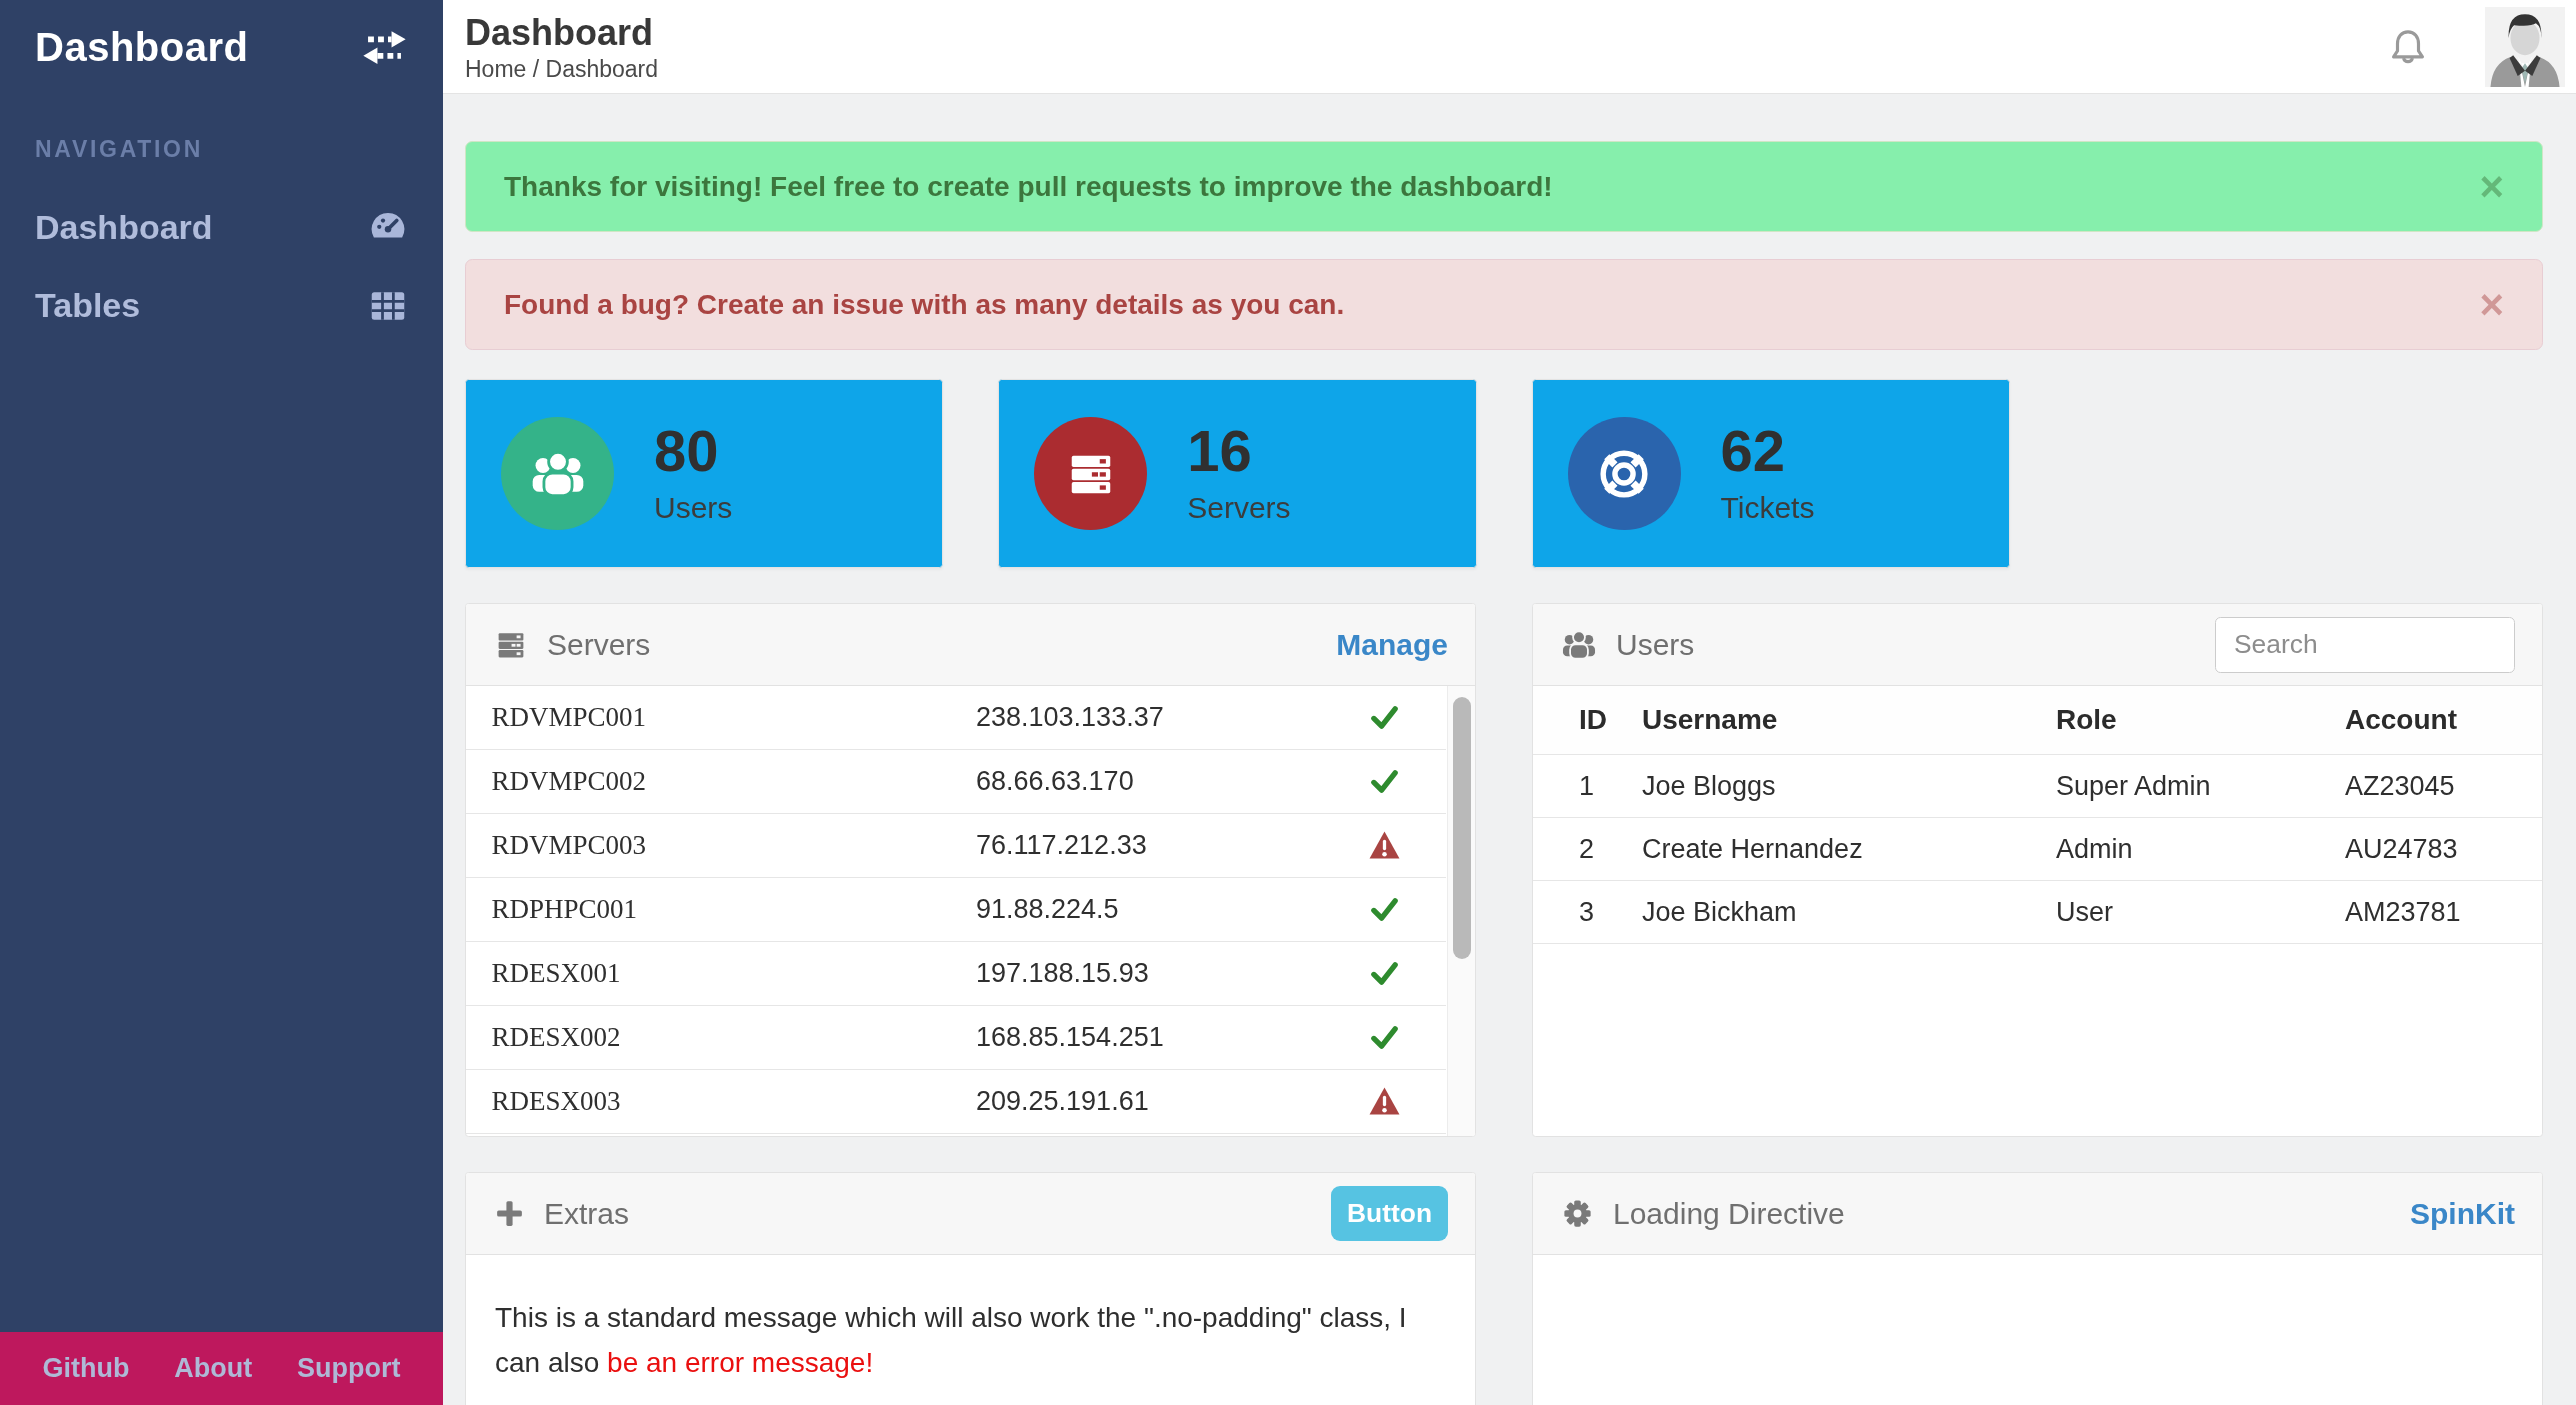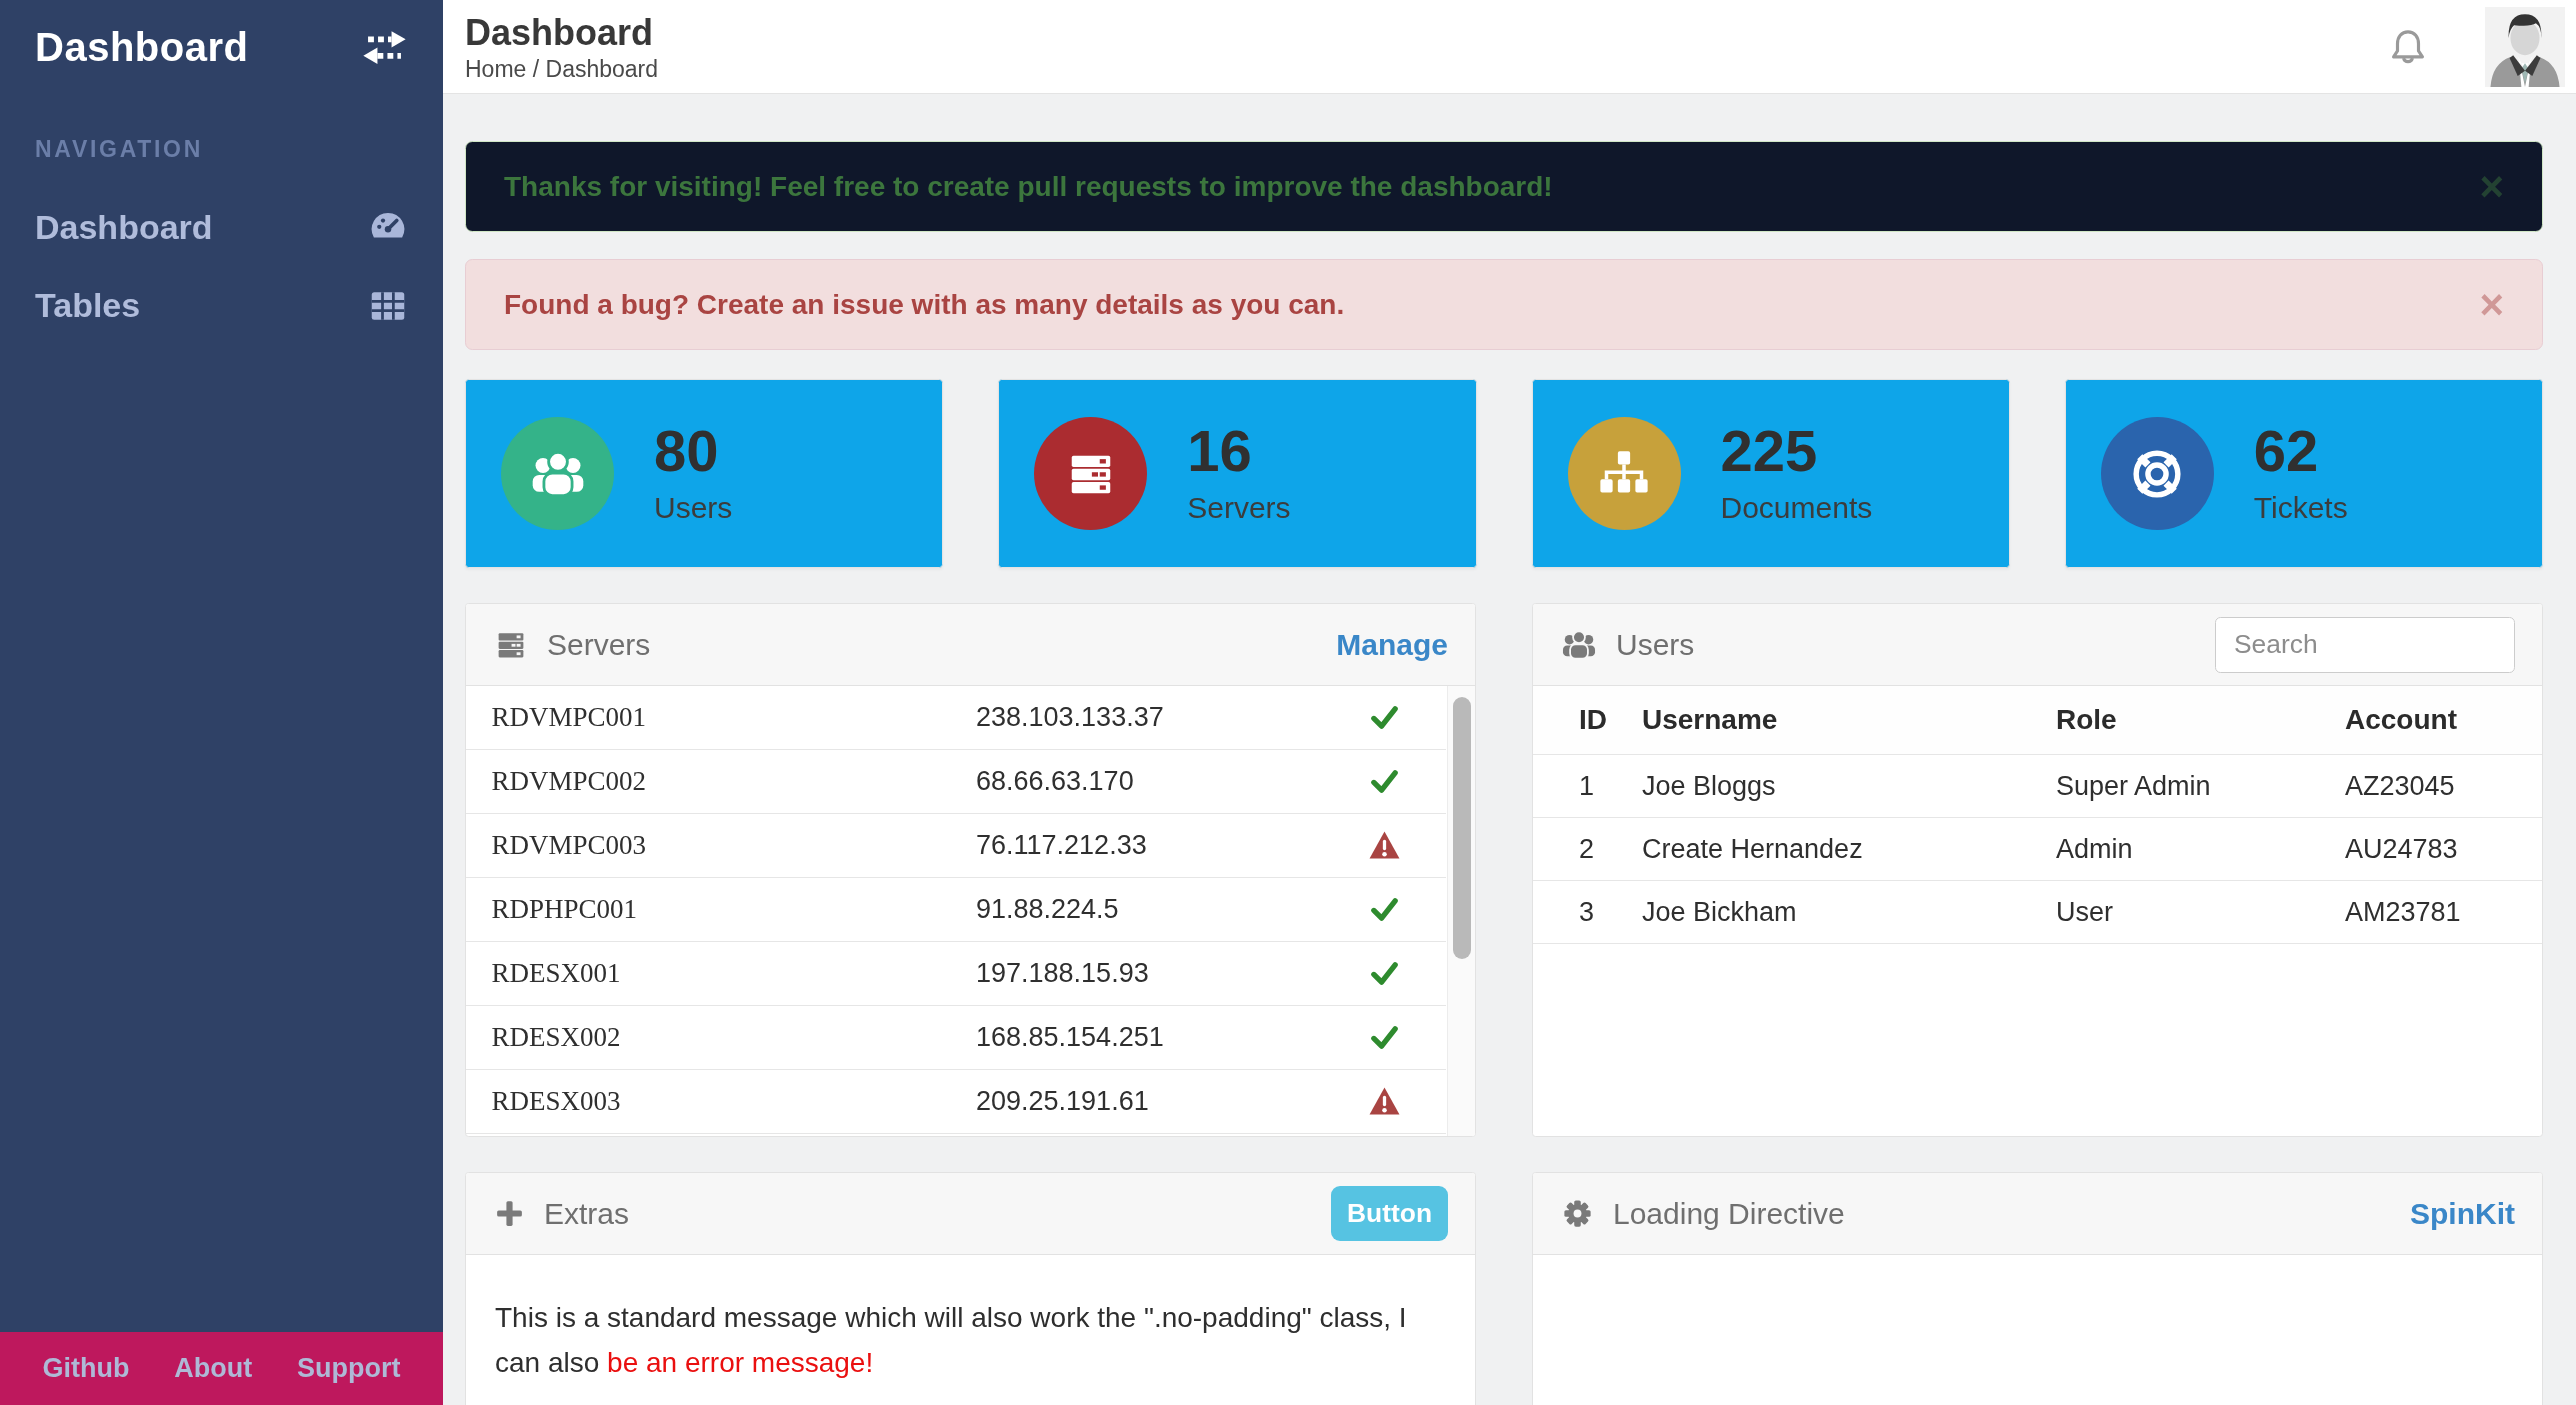--- a/index.html
+++ b/index.html
@@ -29,21 +29,21 @@
   .topbar-right { margin-left:auto; display:flex; align-items:center; }
   .bell { color:#9a9a9a; margin-right:56px; cursor:pointer; display:flex; }
   .avatar { width:80px; height:80px; margin-right:11px; cursor:pointer; background:#f4f4f4; overflow:hidden; }
 
   
   .main { position:absolute; left:443px; top:94px; right:0; bottom:0; padding:47px 33px 0 22px; overflow:hidden; }
 
   .alert { height:91px; border-radius:7.3px; display:flex; align-items:center; padding:0 38px;
     font-size:28px; font-weight:600; margin-bottom:27px; }
   .alert .close { margin-left:auto; font-size:42px; font-weight:700; opacity:0.45; cursor:pointer; line-height:1; }
-  .alert-success { background:#0f172a; border:0.9px solid #d0e6c5; color:#3c763d; }
+  .alert-success { background:#86efac; border:0.9px solid #d0e6c5; color:#3c763d; }
   .alert-danger  { background:#f2dede; border:0.9px solid #e8cdd3; color:#a94442; }
 
   .stats { display:grid; grid-template-columns:repeat(4,1fr); gap:55px; margin-top:29px; }
   .stat-card { background:#0ea5e9; border:0.9px solid #e3e3e3; border-radius:3.6px; height:189px;
     display:flex; align-items:center; padding-left:35px; box-shadow:0 1.8px 2.7px rgba(0,0,0,0.04); }
   .stat-circle { width:113px; height:113px; border-radius:50%; flex:0 0 113px;
     display:flex; align-items:center; justify-content:center; color:#fff; }
   .stat-col { margin-left:40px; }
   .stat-value { font-size:58px; font-weight:700; color:#303030; line-height:1; }
   .stat-label { font-size:30px; color:#3c3c3c; margin-top:11px; }
@@ -257,31 +257,20 @@
         <svg width="56" height="56" viewBox="0 0 64 64" color="#fff">
             <use href="#i-server"></use>
           </svg>
       </div>
       <div class="stat-col">
         <div class="stat-value">16</div>
         <div class="stat-label">Servers</div>
       </div>
     </div>
     <div class="stat-card">
-      <div class="stat-circle" style="background:#c7a13b;">
-        <svg width="56" height="56" viewBox="0 0 64 64" color="#fff">
-            <use href="#i-sitemap"></use>
-          </svg>
-      </div>
-      <div class="stat-col">
-        <div class="stat-value">225</div>
-        <div class="stat-label">Documents</div>
-      </div>
-    </div>
-    <div class="stat-card">
       <div class="stat-circle" style="background:#2a64ad;">
         <svg width="58" height="58" viewBox="0 0 64 64" color="#fff">
             <use href="#i-lifering"></use>
           </svg>
       </div>
       <div class="stat-col">
         <div class="stat-value">62</div>
         <div class="stat-label">Tickets</div>
       </div>
     </div>

